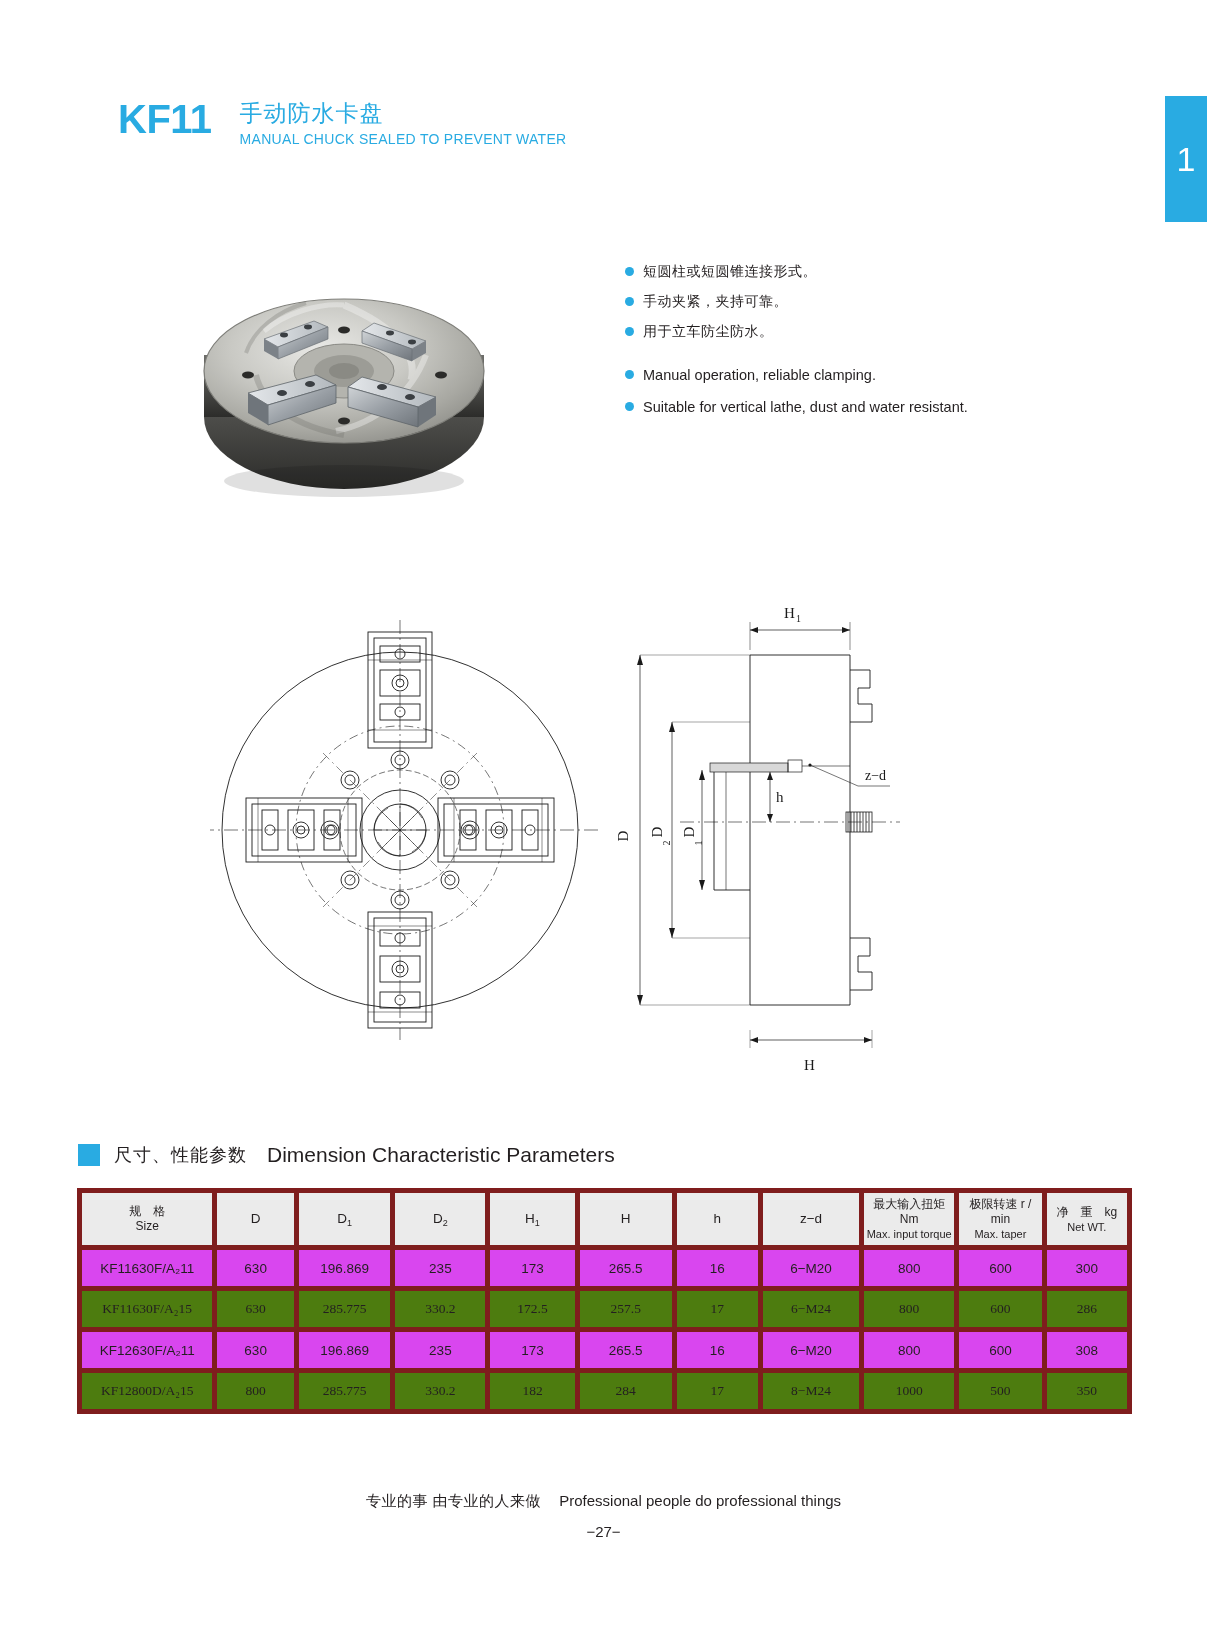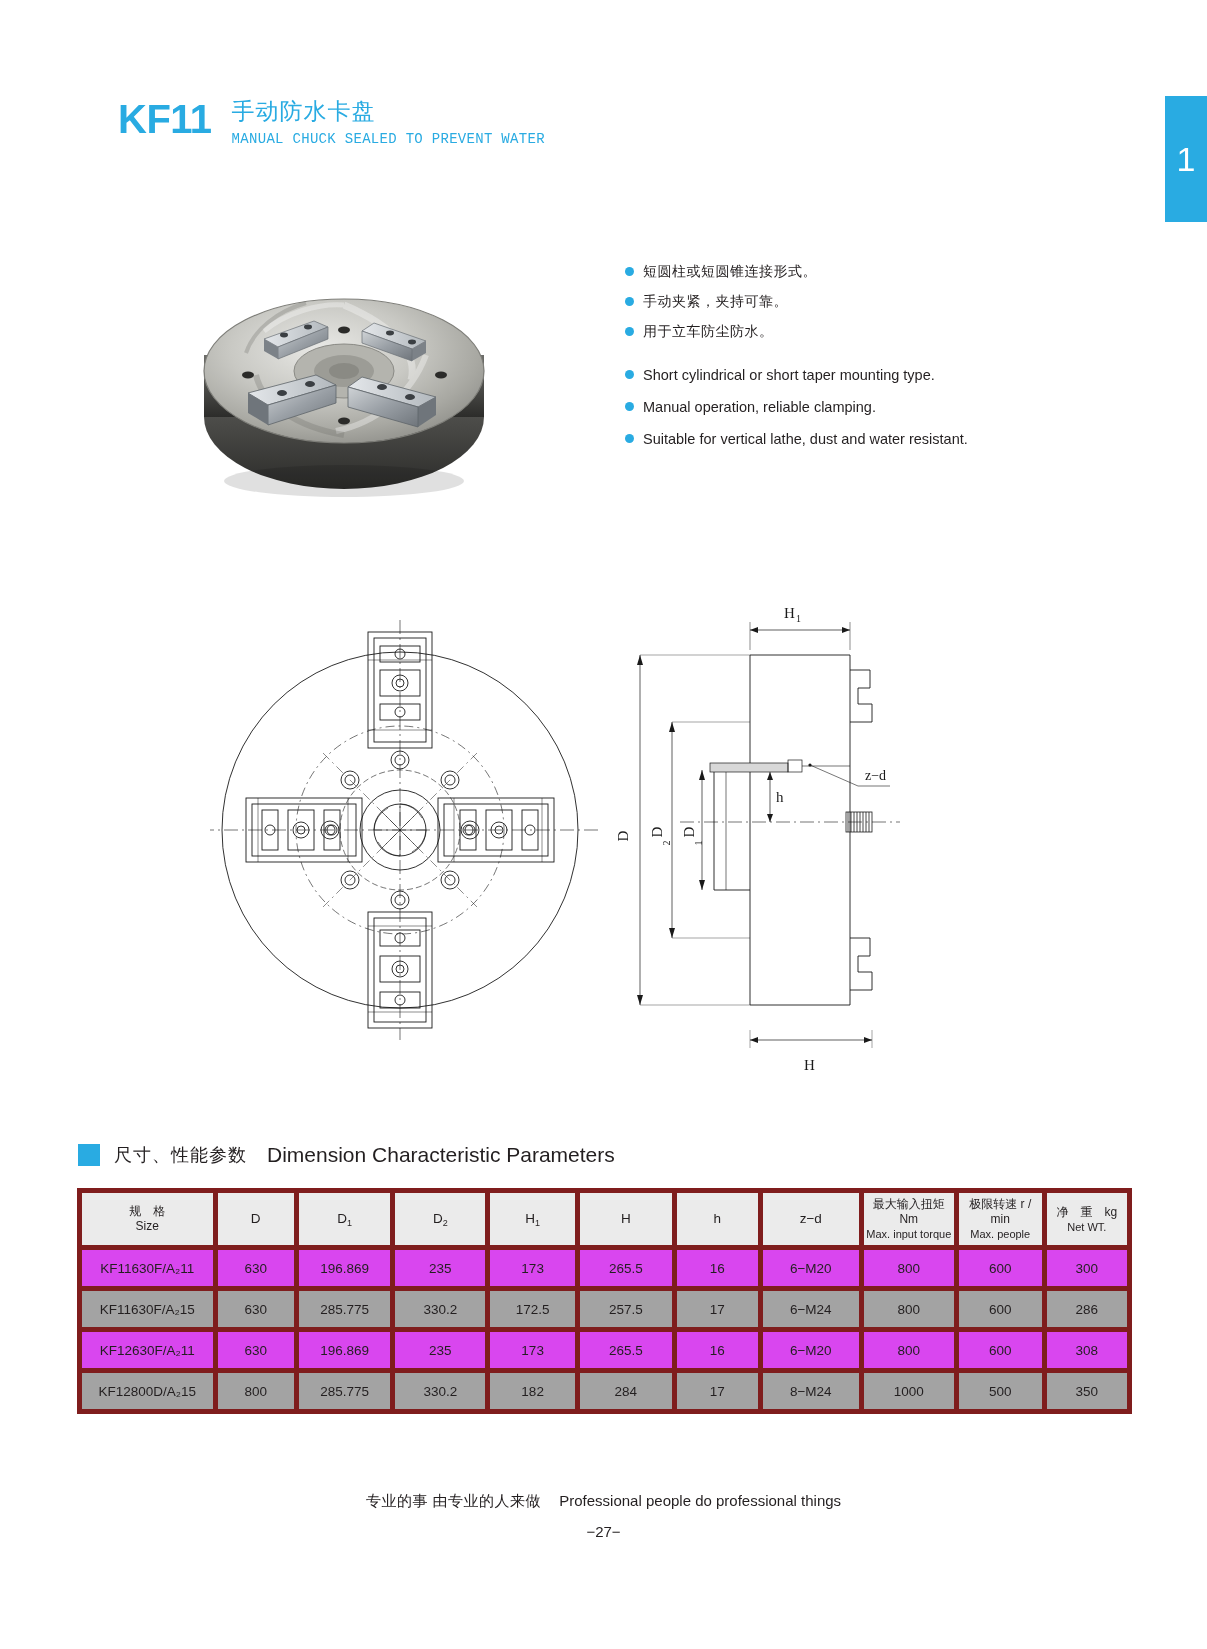--- a/index.html
+++ b/index.html
@@ -39,23 +39,22 @@
   }
   .model-code {
     font-size: 40px;
     font-weight: bold;
     color: #29abe2;
     letter-spacing: -0.5px;
     line-height: 46px;
     font-family: "Liberation Sans", sans-serif;
   }
   .title-group {
-    margin-left: 20px;
+    margin-left: 28px;
     padding-top: 4px;
-    font-family: Liberation Mono, monospace;
   }
   .title-cn {
     font-size: 23px;
     color: #29abe2;
     line-height: 27px;
     letter-spacing: 1px;
   }
   .title-en {
     font-size: 14px;
     color: #29abe2;
@@ -183,21 +182,22 @@
   table.params thead th .cn {
     display: block;
     font-size: 12px;
     line-height: 15px;
   }
   table.params tbody td {
     height: 34px;
     background: #d946ef;
   }
   table.params tbody tr.alt td {
-    background: #a3a3a3;
+    background: #4d7c0f;
+    font-family: Liberation Serif, serif;
   }
   sub {
     font-size: 9px;
     vertical-align: baseline;
     position: relative;
     top: 3px;
   }
 
   
   .footer-slogan {
@@ -341,24 +341,20 @@
   </div>
   <div class="feat-item">
     <div class="dot"></div>
     <div class="feat-cn">用于立车防尘防水。</div>
   </div>
 </div>
 
 <div class="features-en">
   <div class="feat-item">
     <div class="dot"></div>
-    <div class="feat-en">Short cylindrical or short taper mounting type.</div>
-  </div>
-  <div class="feat-item">
-    <div class="dot"></div>
     <div class="feat-en">Manual operation, reliable clamping.</div>
   </div>
   <div class="feat-item">
     <div class="dot"></div>
     <div class="feat-en">Suitable for vertical lathe, dust and water resistant.</div>
   </div>
 </div>
 
 <div class="drawing">
   <svg viewBox="0 0 800 480" width="800" height="480" xmlns="http://www.w3.org/2000/svg">
@@ -569,21 +565,21 @@
       <th style="width:86px">H<sub>1</sub></th>
       <th style="width:94px">H</th>
       <th style="width:84px">h</th>
       <th style="width:98px">z−d</th>
       <th style="width:92px">
         <span class="cn">最大输入扭矩 Nm</span>
         <span class="sub">Max. input torque</span>
       </th>
       <th style="width:84px">
         <span class="cn">极限转速 r / min</span>
-        <span class="sub">Max. people</span>
+        <span class="sub">Max. taper</span>
       </th>
       <th style="width:82px">
         <span class="cn">净　重　kg</span>
         <span class="sub">Net WT.</span>
       </th>
     </tr>
   </thead>
   <tbody>
     <tr>
       <td>KF11630F/A₂11</td>

